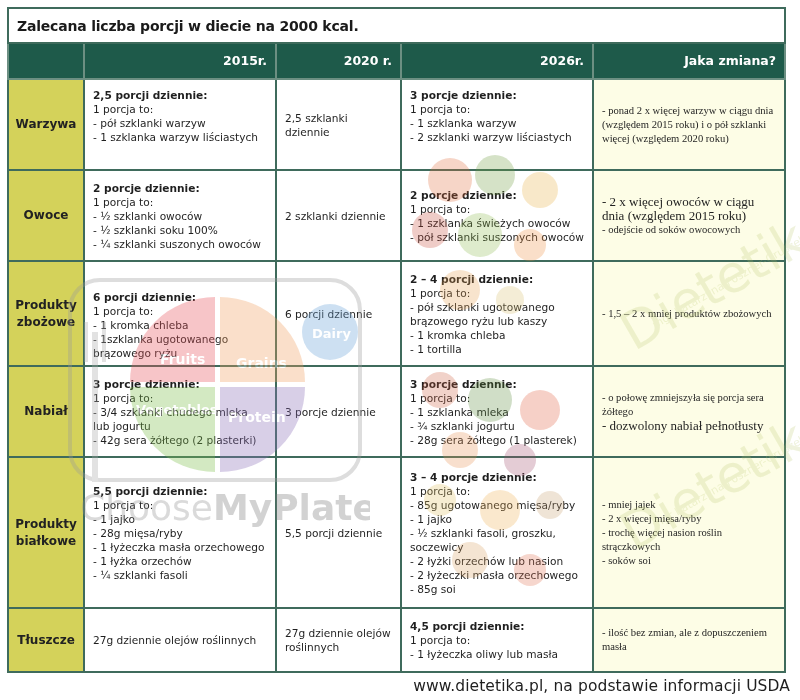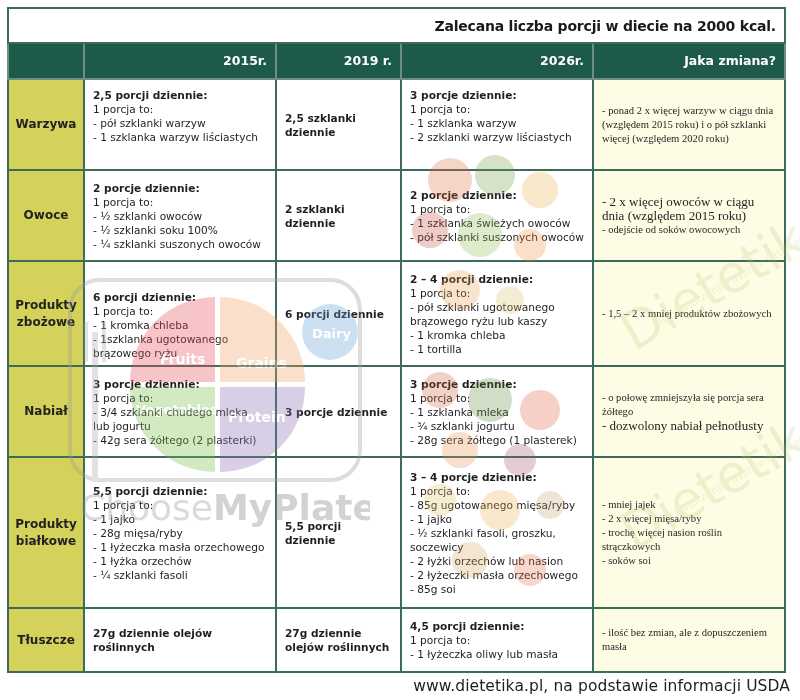--- a/index.html
+++ b/index.html
@@ -31,21 +31,21 @@
     }
     table.diet td, table.diet th {
       border: 2px solid #3f6b5c;
       vertical-align: middle;
       padding: 0 8px;
       font-size: 10.6px;
       line-height: 14px;
     }
     .title-cell {
       height: 33px;
-      text-align: right;
+      text-align: left;
       font-weight: bold;
       font-size: 14px !important;
       background: #ffffff;
       color: #1a1a1a;
       letter-spacing: -0.2px;
     }
     .head-cell {
       background: #1e5a4a;
       color: #ffffff;
       font-weight: bold;
@@ -68,21 +68,21 @@
     }
     .bold-line { font-weight: bold; }
     .line { display: block; white-space: normal; }
     .change-cell {
       background: #fdfde6;
       font-size: 10.6px;
       font-family: Liberation Serif, serif;
     }
     .small { font-size: 13px; }
     .simple-bold {
-      font-weight: bold;
+      font-weight: normal;
     }
     .footer {
       position: absolute;
       right: 10px;
       top: 677px;
       font-size: 15.5px;
       color: #1f1f1f;
       letter-spacing: 0.1px;
     }
     
@@ -137,21 +137,21 @@
       <col style="width:192px">
       <col style="width:192px">
     </colgroup>
     <tbody>
         <tr>
       <td colspan="5" class="title-cell">Zalecana liczba porcji w diecie na 2000 kcal.</td>
     </tr>
     <tr>
       <th class="head-cell"></th>
       <th class="head-cell">2015r.</th>
-      <th class="head-cell">2019 r.</th>
+      <th class="head-cell">2020 r.</th>
       <th class="head-cell">2026r.</th>
       <th class="head-cell">Jaka zmiana?</th>
     </tr>
 
     <tr style="height:91px">
       <td class="cat-cell">Warzywa</td>
       <td class="cell" style="vertical-align:top;padding-top:8px">
         <span class="line bold-line">2,5 porcji dziennie:</span>
         <span class="line">1 porcja to:</span>
         <span class="line">- pół szklanki warzyw</span>

